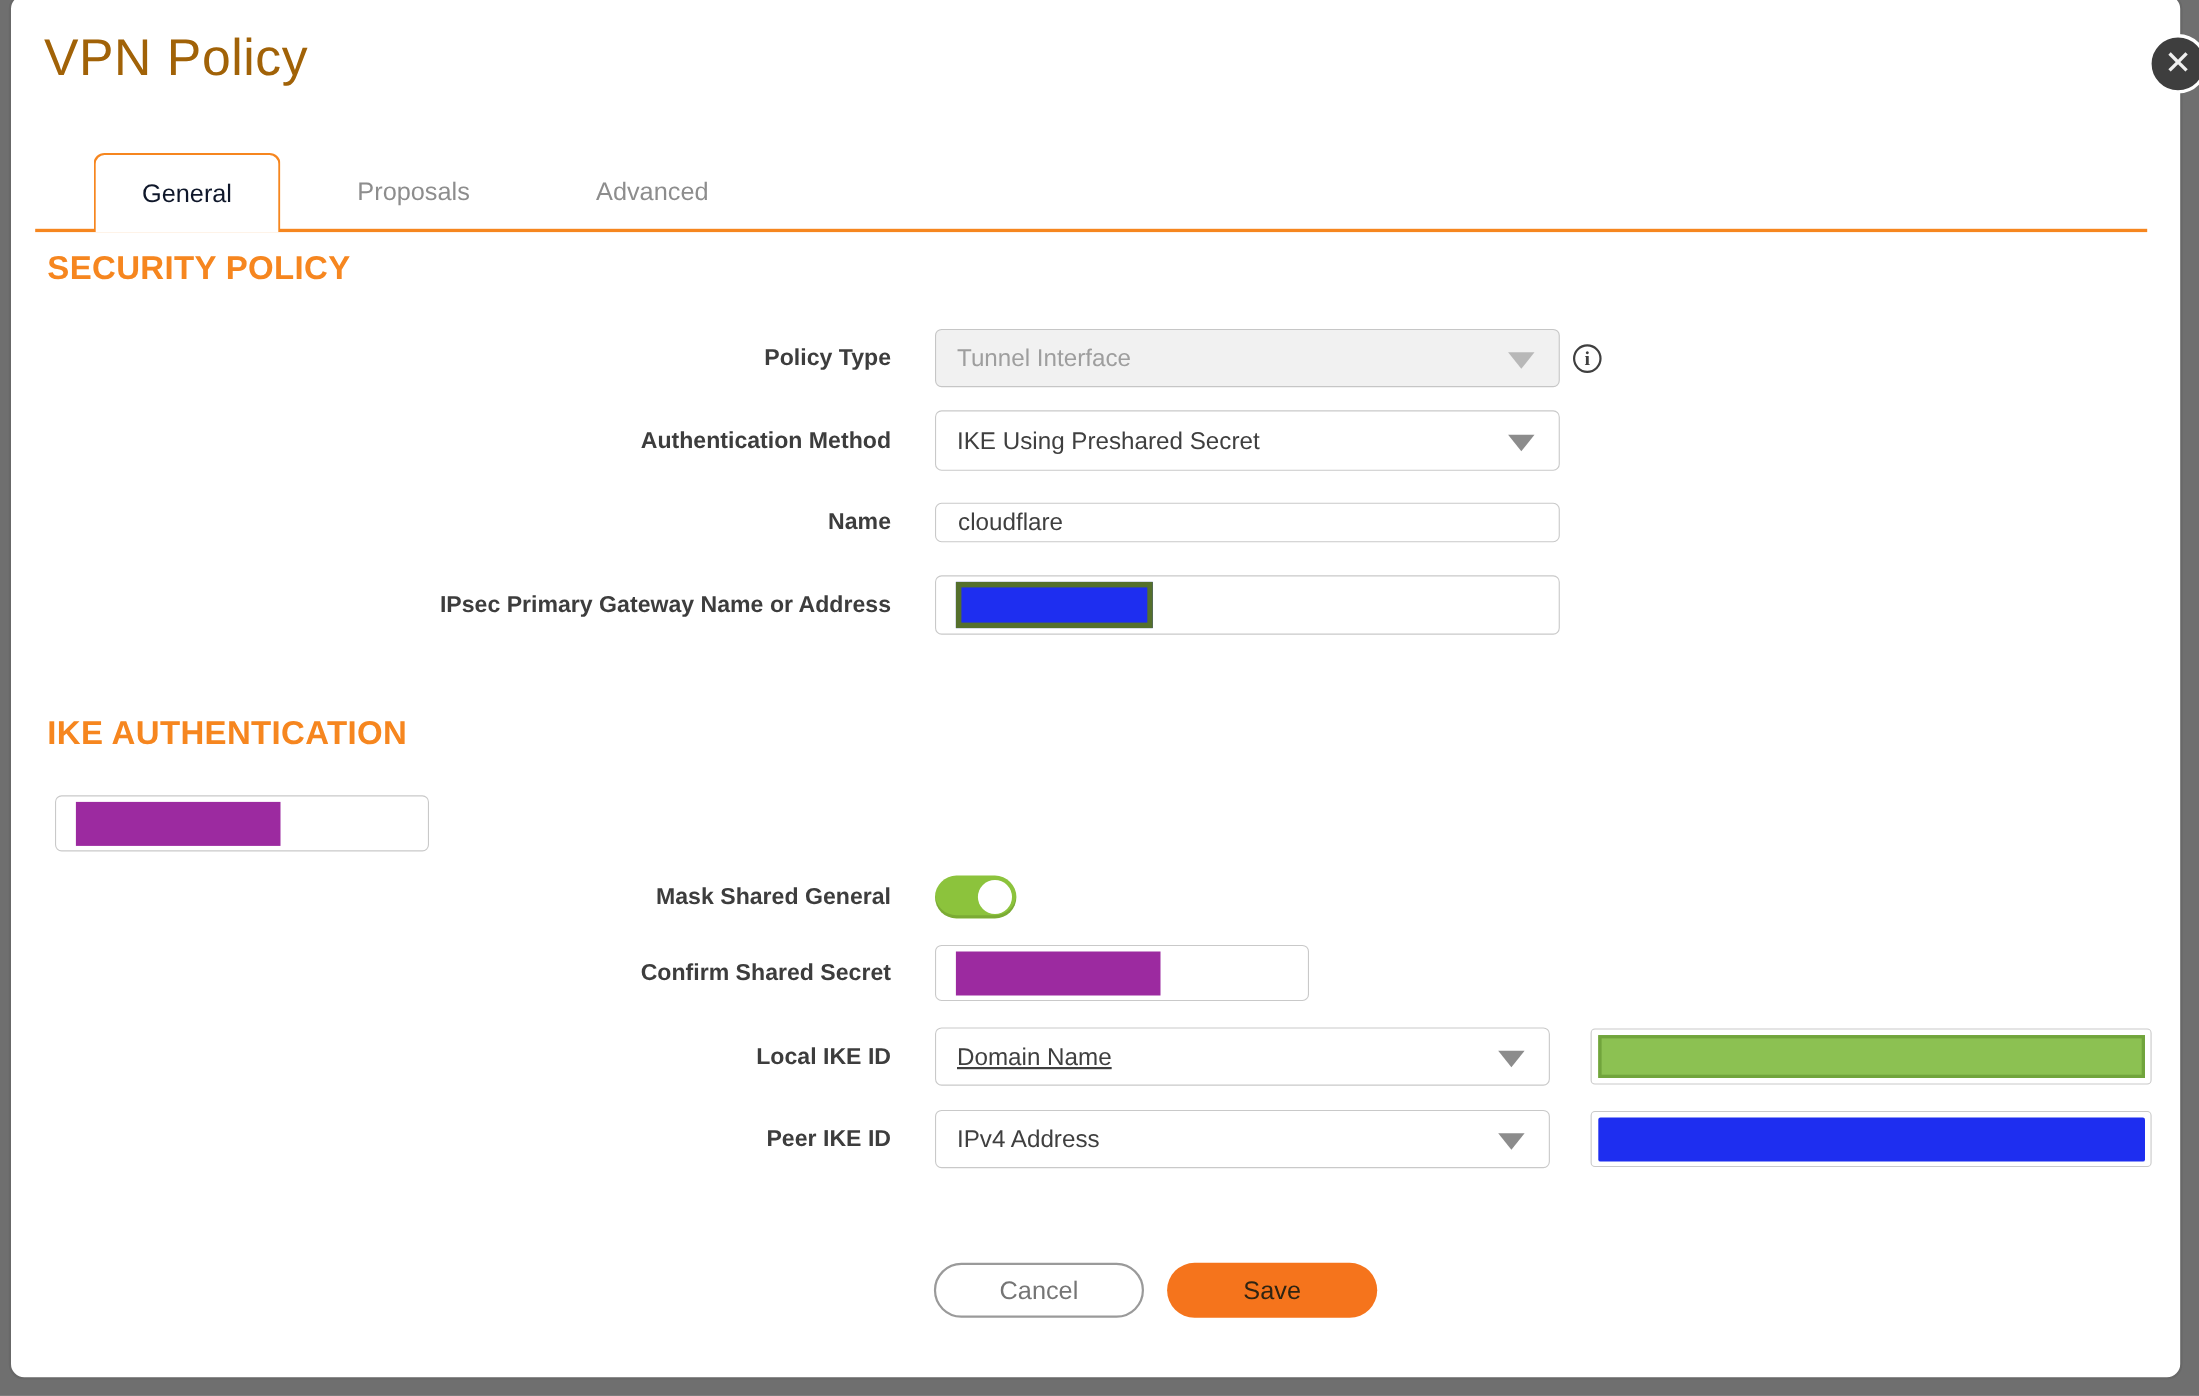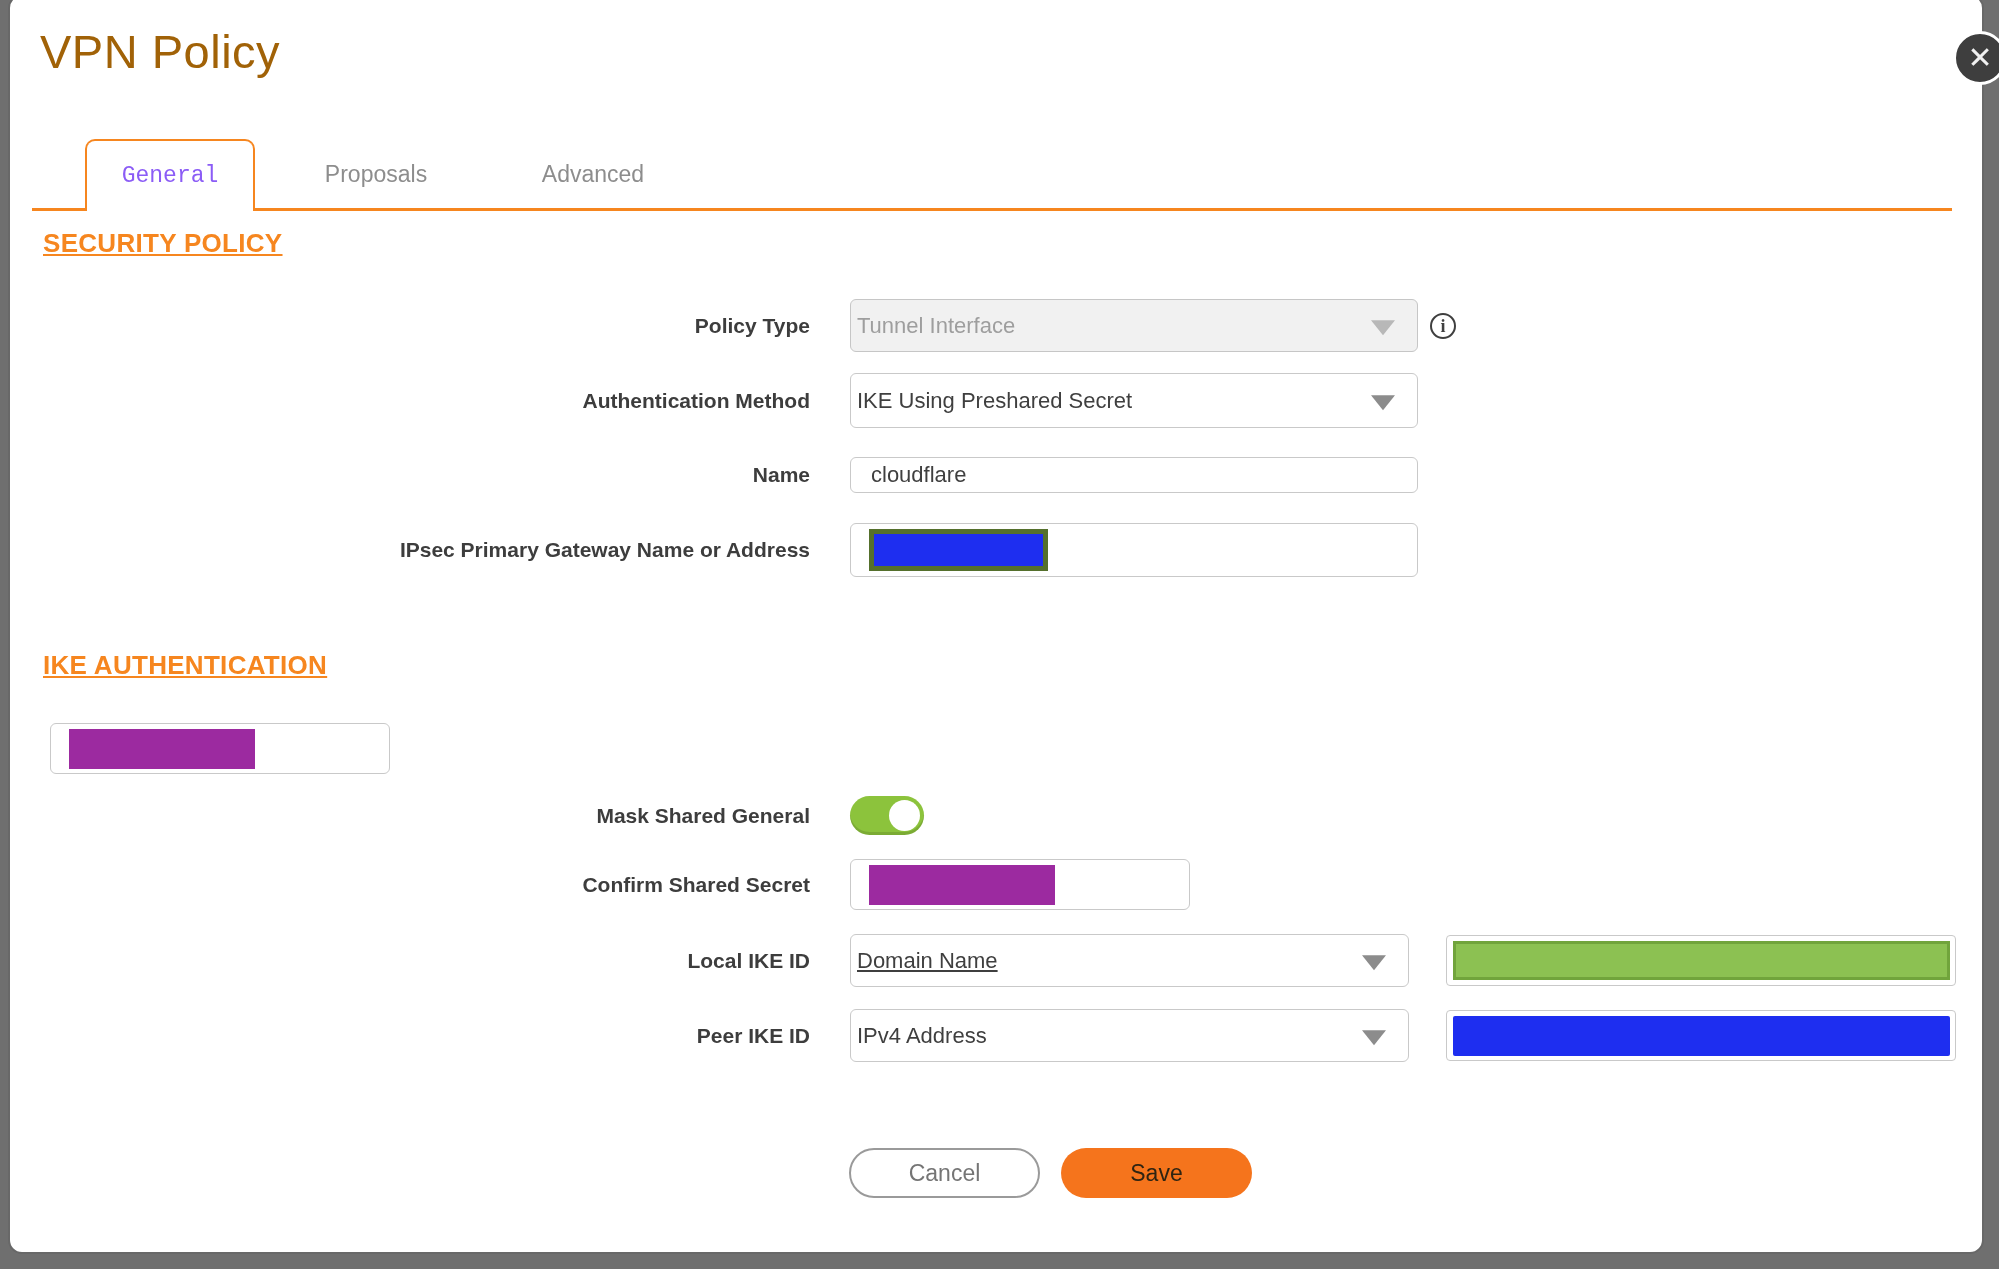--- a/index.html
+++ b/index.html
@@ -43,51 +43,51 @@
   
   .tab-underline{
     position:absolute;left:22px;top:212px;width:1920px;height:3px;
     background:var(--orange);z-index:1;
   }
   .tab-active{
     position:absolute;left:75px;top:143px;width:170px;height:72px;
     background:#fff;border:2px solid var(--orange);border-bottom:none;
     border-radius:10px 10px 0 0;z-index:2;
     display:flex;align-items:center;justify-content:center;
-    font-size:23px;color:#8b5cf6;cursor:pointer;font-family:Liberation Mono, monospace;
+    font-size:23px;color:#0f172a;cursor:pointer;
   }
   .tab-inactive{
     position:absolute;top:143px;height:70px;width:170px;
     display:flex;align-items:center;justify-content:center;
     font-size:23px;color:var(--muted);cursor:pointer;
   }
   .tab-proposals{left:281px;}
   .tab-advanced{left:498px;}
   .section-heading{
     position:absolute;left:33px;
-    font-size:26px;font-weight:bold;color:var(--orange);letter-spacing:0.3px;text-decoration:underline;
+    font-size:30px;font-weight:bold;color:var(--orange);letter-spacing:0.3px;
   }
   
   .row{
     position:absolute;left:0;width:1976px;
     display:flex;align-items:center;
   }
   .rlabel{
     width:800px;text-align:right;
     font-size:21px;font-weight:bold;color:var(--label);
     flex:0 0 auto;
   }
   .control{margin-left:40px;position:relative;flex:0 0 auto;}
   .select,.tinput{
     position:relative;background:#fff;
     border:1.5px solid var(--border);border-radius:6px;
     display:flex;align-items:center;
     font-size:22px;color:var(--value);
   }
-  .select{padding-left:6px;cursor:pointer;}
+  .select{padding-left:19px;cursor:pointer;}
   .tinput{padding-left:20px;}
   .select.disabled{
     background:var(--disabled-bg);color:var(--disabled-text);
     border-color:#c6c6c6;cursor:default;
   }
   .tri{
     position:absolute;right:22px;top:50%;transform:translateY(-38%);
     width:0;height:0;
     border-left:12px solid transparent;border-right:12px solid transparent;
     border-top:15px solid #8c8c8c;

